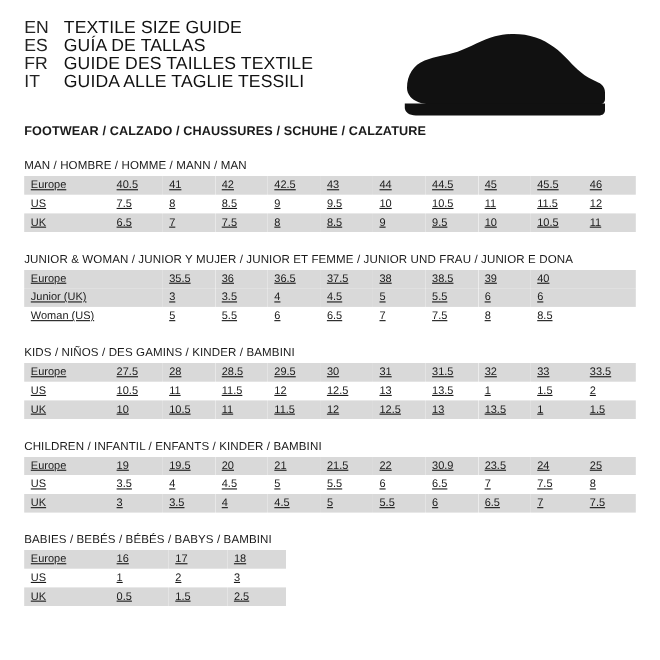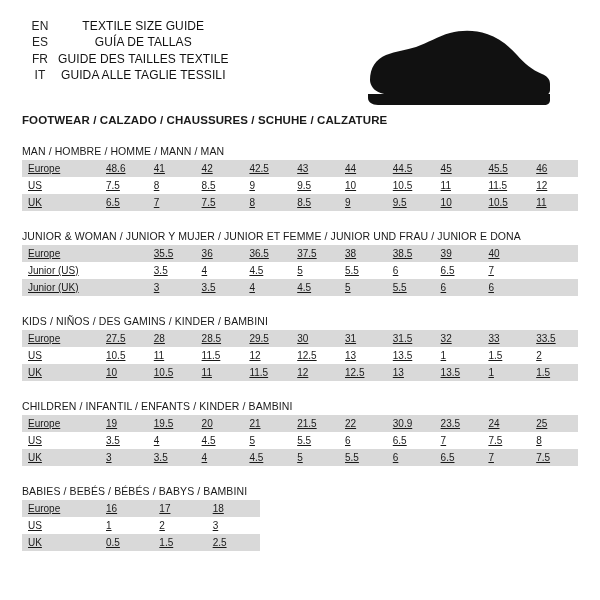--- a/index.html
+++ b/index.html
@@ -25,26 +25,25 @@
   
   .header {
     display: flex;
     align-items: flex-start;
     justify-content: space-between;
   }
   .lang-table {
     border-collapse: collapse;
   }
   .lang-table td {
-    font-size: 12px;
+    font-size: 16px;
     line-height: 16.4px;
     padding: 0;
     white-space: nowrap;
     letter-spacing: 0.1px;
-    text-align: center;
   }
   .lang-code {
     width: 36px;
     color: #222;
   }
   .lang-title {
     font-weight: normal;
     color: #111;
   }
   .shoe-wrap {
@@ -134,21 +133,21 @@
   </div>
 
   <div class="section-title">FOOTWEAR / CALZADO / CHAUSSURES / SCHUHE / CALZATURE</div>
 
   <div class="group">
     <div class="group-label">MAN / HOMBRE / HOMME / MANN / MAN</div>
     <table class="sizes">
       <tbody>
         <tr class="shaded">
           <td class="rowlabel">Europe</td>
-          <td>48.6</td>
+          <td>40.5</td>
           <td>41</td>
           <td>42</td>
           <td>42.5</td>
           <td>43</td>
           <td>44</td>
           <td>44.5</td>
           <td>45</td>
           <td>45.5</td>
           <td>46</td>
         </tr>
@@ -192,44 +191,44 @@
           <td>35.5</td>
           <td>36</td>
           <td>36.5</td>
           <td>37.5</td>
           <td>38</td>
           <td>38.5</td>
           <td>39</td>
           <td>40</td>
           <td></td>
         </tr>
-        <tr>
-          <td class="rowlabel">Junior (US)</td>
-          <td></td>
-          <td>3.5</td>
-          <td>4</td>
-          <td>4.5</td>
-          <td>5</td>
-          <td>5.5</td>
-          <td>6</td>
-          <td>6.5</td>
-          <td>7</td>
-          <td></td>
-        </tr>
         <tr class="shaded">
           <td class="rowlabel">Junior (UK)</td>
           <td></td>
           <td>3</td>
           <td>3.5</td>
           <td>4</td>
           <td>4.5</td>
           <td>5</td>
           <td>5.5</td>
           <td>6</td>
           <td>6</td>
+          <td></td>
+        </tr>
+        <tr>
+          <td class="rowlabel">Woman (US)</td>
+          <td></td>
+          <td>5</td>
+          <td>5.5</td>
+          <td>6</td>
+          <td>6.5</td>
+          <td>7</td>
+          <td>7.5</td>
+          <td>8</td>
+          <td>8.5</td>
           <td></td>
         </tr>
       </tbody>
     </table>
   </div>
 
   <div class="group">
     <div class="group-label">KIDS / NIÑOS / DES GAMINS / KINDER / BAMBINI</div>
     <table class="sizes">
       <tbody>

